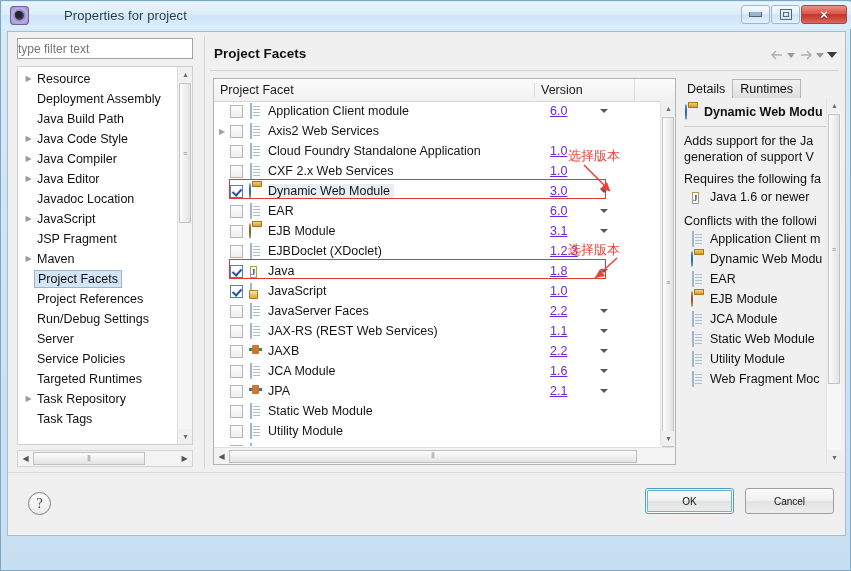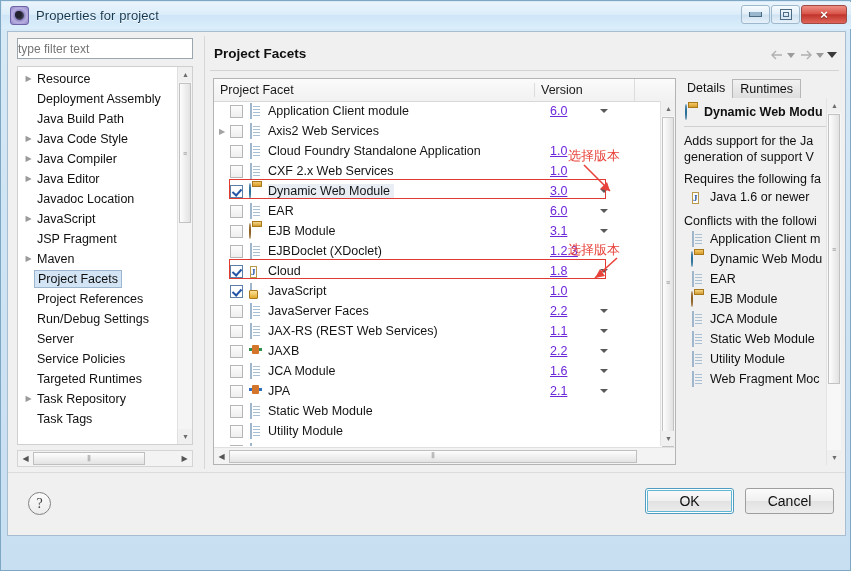--- a/index.html
+++ b/index.html
@@ -13,21 +13,21 @@
   .window{
     position:absolute;left:0;top:0;width:851px;height:571px;
     background:linear-gradient(to bottom,#d8eaf7 0%,#cfe4f4 40%,#c8dff2 100%);
     border:1px solid #7ea7c4;
     box-sizing:border-box;
   }
   
   .titlebar{
     position:absolute;left:1px;top:1px;width:849px;height:27px;
     background:linear-gradient(to bottom,#eaf4fb 0%,#dceefa 45%,#cfe6f8 50%,#dbeefb 100%);
-    display:flex;align-items:center;
+    display:flex;align-items:center;gap:28px;
   }
   .title-icon{
     width:17px;height:17px;margin-left:8px;margin-right:7px;
     border-radius:3px;
     background:radial-gradient(circle at 50% 50%,#2b2b38 0%,#3a3a4d 32%,#8f86c4 40%,#b9afe0 60%,#9287c9 100%);
     border:1px solid #6d63a6;
     position:relative;flex:0 0 auto;
   }
   .title-icon:after{
     content:"";position:absolute;left:4px;top:4px;width:7px;height:7px;border-radius:50%;
@@ -247,21 +247,21 @@
   .redtext{
     position:absolute;color:#e8433b;font-size:13px;white-space:nowrap;
     font-family:"DejaVu Sans", sans-serif;pointer-events:none;
   }
   .redarrow{position:absolute;pointer-events:none;}
 
   
   .detailsbox{
     position:absolute;left:472px;top:42px;right:0;bottom:4px;
   }
-  .tabs{position:absolute;left:0;top:0;height:20px;display:flex;align-items:center;}
+  .tabs{position:absolute;left:0;top:0;height:20px;display:flex;align-items:flex-end;}
   .tab{
     height:19px;padding:0 7px;font-size:12.5px;color:#101010;
     display:flex;align-items:center;box-sizing:border-box;
   }
   .tab.active{background:#f0f0f0;}
   .tab.idle{
     background:linear-gradient(to bottom,#f2f2f2,#dedede);
     border:1px solid #b6b6b6;border-bottom:none;
   }
   .detbody{
@@ -295,21 +295,21 @@
     position:absolute;left:20px;top:19px;width:21px;height:21px;border-radius:50%;
     border:1px solid #808080;color:#404040;font-size:14px;
     display:flex;align-items:center;justify-content:center;
     background:linear-gradient(to bottom,#fbfbfb,#ececec);
     font-family:"Liberation Serif", serif;
   }
   .btn{
     position:absolute;top:15px;height:26px;width:89px;
     border:1px solid #9e9e9e;border-radius:3px;box-sizing:border-box;
     background:linear-gradient(to bottom,#fbfbfb 0%,#f0f0f0 48%,#e2e2e2 52%,#ededed 100%);
-    font-size:14px;color:#101010;
+    font-size:10px;color:#101010;
     display:flex;align-items:center;justify-content:center;
     font-family:"Liberation Sans", sans-serif;
   }
   .btn.default{
     outline:1px solid #5fb7d4;outline-offset:-3px;
     border-color:#4f9dc0;
     box-shadow:inset 0 0 0 1px #ffffff;
   }
 </style>
 </head>
@@ -513,21 +513,21 @@
                 <span class="expander"></span>
                 <span class="cb"></span>
                 <span class="ficon"><span class="ico-doc"></span></span>
                 <span class="fname">EJBDoclet (XDoclet)</span>
                 <span class="ver">1.2.3</span>
               </div>
               <div class="trow">
                 <span class="expander"></span>
                 <span class="cb on"></span>
                 <span class="ficon"><span class="ico-java">J</span></span>
-                <span class="fname">Cloud</span>
+                <span class="fname">Java</span>
                 <span class="ver">1.8</span>
                 <span class="vcaret"></span>
               </div>
               <div class="trow">
                 <span class="expander"></span>
                 <span class="cb on"></span>
                 <span class="ficon"><span class="ico-js"></span></span>
                 <span class="fname">JavaScript</span>
                 <span class="ver">1.0</span>
               </div>

